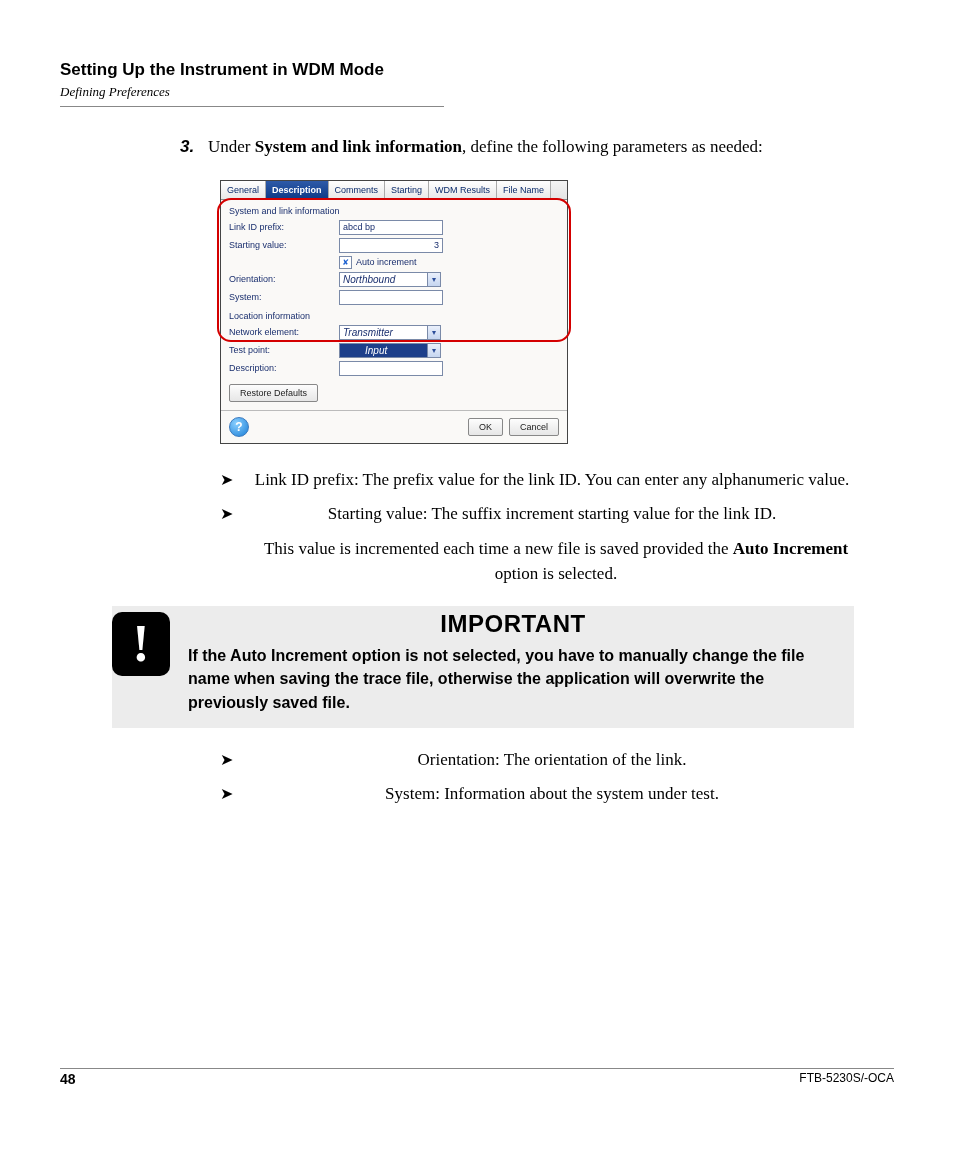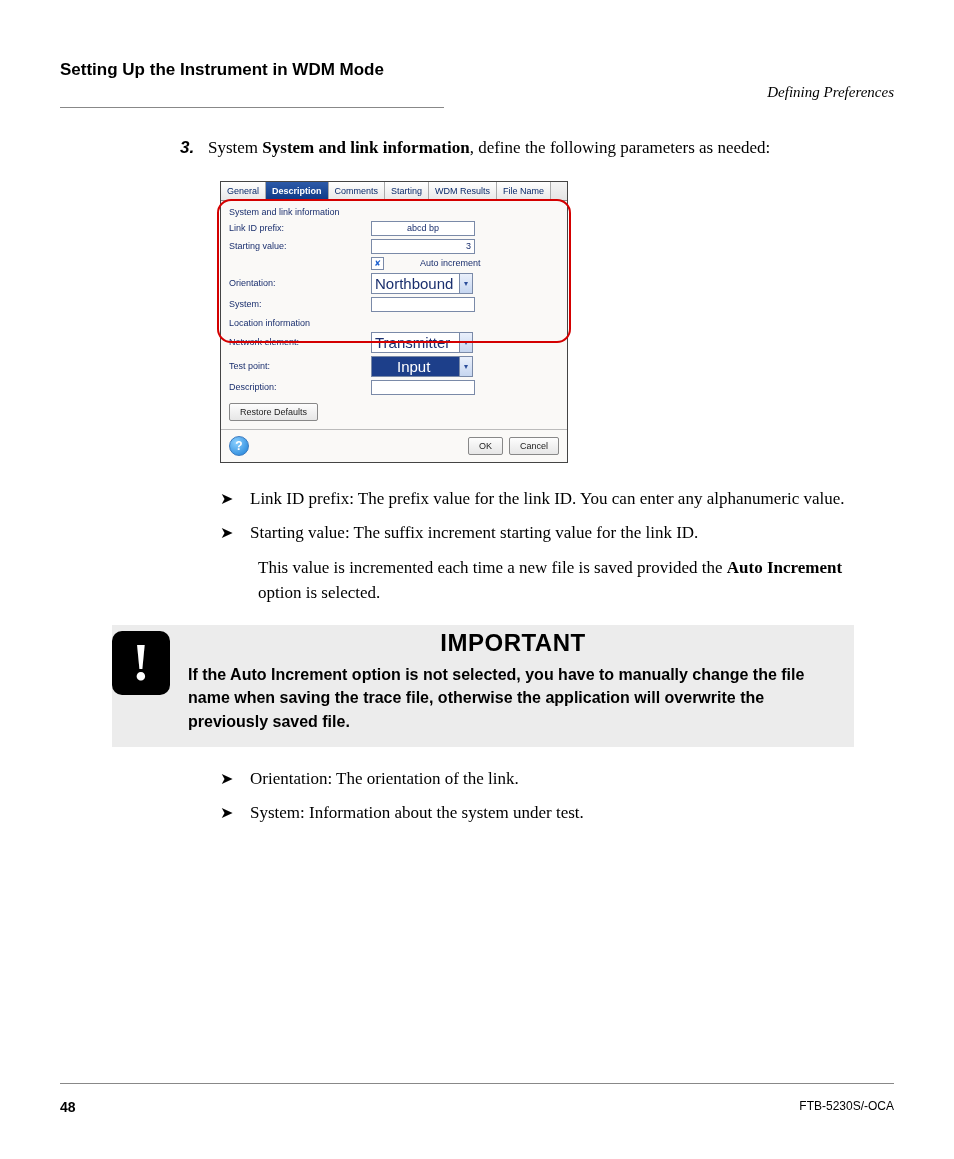--- a/index.html
+++ b/index.html
@@ -20,23 +20,22 @@
     margin-bottom: 0;
   }
   .section-title {
     font-family: Arial, Helvetica, sans-serif;
     font-weight: bold;
     font-size: 17px;
     margin: 0 0 4px 0;
   }
   .section-sub {
     font-style: italic;
-    font-size: 15px;
+    font-size: 13px;
     margin: 0 0 6px 0;
-    text-align: right;
   }
   .rule {
     border: none;
     border-top: 1px solid #888;
     margin: 0 0 28px 0;
     width: 46%;
   }
   .step-row {
     margin-left: 120px;
     margin-right: 40px;
@@ -99,49 +98,48 @@
   }
   .group-label {
     font-size: 9px;
     color: #1a2f6e;
     margin: 0 0 4px 0;
   }
   .frow {
     display: flex;
     align-items: center;
     margin: 3px 0;
-    gap: 32px;
   }
   .flabel {
     width: 110px;
     color: #1a2f6e;
   }
   .finput {
     width: 96px;
     height: 13px;
     border: 1px solid #7a8aa8;
     background: #fff;
     font-size: 9px;
     padding: 0 3px;
     box-sizing: content-box;
     color: #1a2f6e;
-    text-align: center;
   }
   .finput.right { text-align: right; }
   .dd {
     display: flex;
     width: 100px;
     border: 1px solid #7a8aa8;
     background: #fff;
   }
   .dd .val {
     flex: 1;
     padding: 1px 3px;
-    font-size: 15px;
+    font-size: 10px;
     color: #1a2f6e;
+    font-style: italic;
   }
   .dd.sel { background: #1d3f8a; }
   .dd.sel .val { color: #fff; padding-left: 25px; }
   .dd .arrow {
     width: 12px;
     background: linear-gradient(#eaf0fb,#c6d6f0);
     border-left: 1px solid #7a8aa8;
     display: flex;
     align-items: center;
     justify-content: center;
@@ -200,21 +198,21 @@
   .bullets {
     margin: 0 40px 20px 160px;
     font-size: 17px;
     line-height: 1.45;
   }
   .bullet-row { display: flex; margin: 4px 0 10px 0; }
   .bullet-mark {
     min-width: 30px;
     font-size: 16px;
   }
-  .bullet-text { flex: 1; }
+  .bullet-text { flex: 1; text-align: center; }
   .sub-para { margin: 8px 0 0 30px; }
 
   .important-block {
     display: flex;
     margin: 12px 40px 20px 52px;
     background: #ececec;
     align-items: flex-start;
   }
   .excl-icon {
     width: 58px;
@@ -252,44 +250,44 @@
     font-family: Arial, Helvetica, sans-serif;
     font-weight: bold;
     font-size: 16px;
     line-height: 1.45;
   }
 
   .footer {
     position: absolute;
     left: 60px;
     right: 60px;
-    bottom: 44px;
+    bottom: 72px;
     border-top: 1px solid #888;
-    padding-top: 15px;
+    padding-top: 2px;
     display: flex;
     justify-content: space-between;
     font-size: 14px;
   }
   .footer .pn { font-family: Arial, sans-serif; font-weight: bold; }
   .footer .model { font-family: Arial, sans-serif; font-size: 12px; }
 </style>
 </head>
 <body>
 
 <div class="page">
   <div class="header-block">
     <div class="section-title">Setting Up the Instrument in WDM Mode</div>
     <div class="section-sub">Defining Preferences</div>
     <hr class="rule">
   </div>
 
   <div class="step-row">
     <div class="step-num">3.</div>
     <div class="step-text">
-      <span>System </span><span class="bold">System and link information</span><span>, define the following parameters as needed:</span>
+      <span>Under </span><span class="bold">System and link information</span><span>, define the following parameters as needed:</span>
     </div>
   </div>
 
   <div class="dialog-wrap">
     <div class="tabs">
       <div class="tab">General</div>
       <div class="tab active">Description</div>
       <div class="tab">Comments</div>
       <div class="tab">Starting</div>
       <div class="tab">WDM Results</div>

